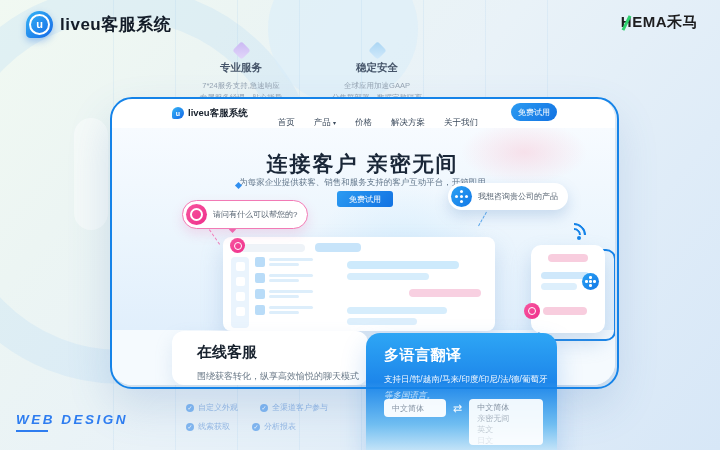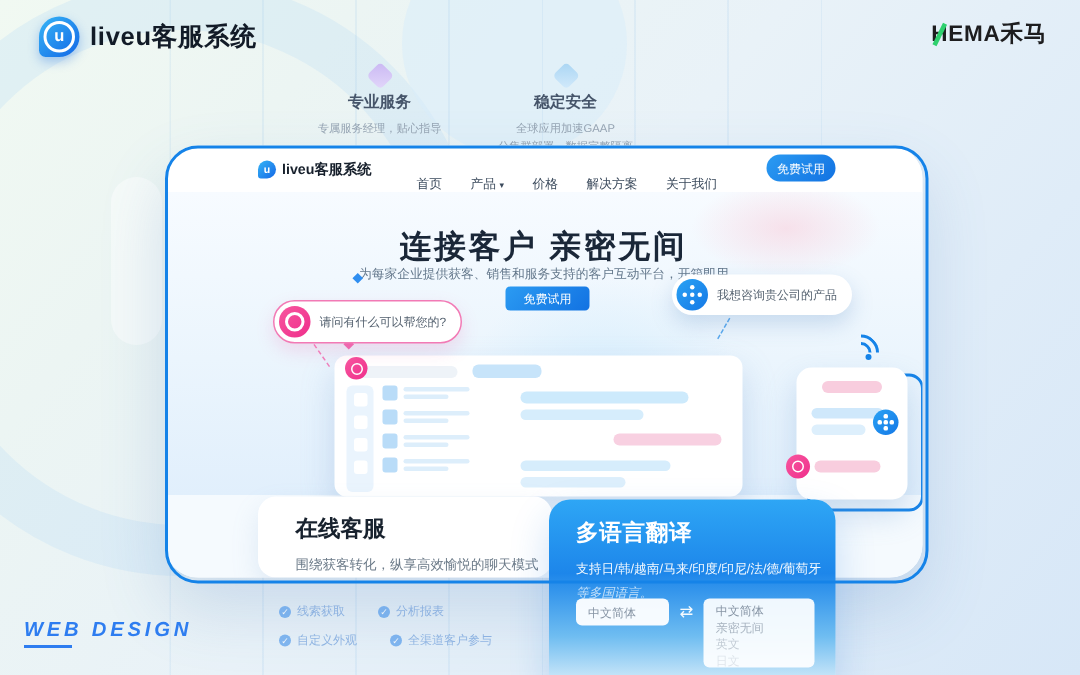--- a/index.html
+++ b/index.html
@@ -24,21 +24,21 @@
     color:#fff;font-size:13px;font-weight:bold;box-shadow:0 3px 7px rgba(30,110,220,.35);}
   .logo-badge i{display:block;width:17px;height:17px;border:2px solid #fff;border-radius:50%;
     font-style:normal;line-height:16px;text-align:center;font-size:11px;}
   .logo-text{font-size:17px;font-weight:800;color:#121b27;letter-spacing:.5px;}
   .partner{right:22px;top:13px;display:flex;align-items:center;}
   .hema-slash{width:3px;height:16px;background:#2ed06e;transform:rotate(26deg);margin-right:-7px;position:relative;z-index:2;}
   .partner-text{font-size:15px;font-weight:800;color:#1d1d1f;letter-spacing:.5px;}
 
   
   .feature{top:44px;width:130px;text-align:center;}
-  .f1{left:188px}.f2{left:312px}.f3{left:428px}
+  .f1{left:176px}.f2{left:312px}.f3{left:428px}
   .f-icon{width:13px;height:13px;margin:0 auto 4px auto;border-radius:3px;transform:rotate(45deg);}
   .f1 .f-icon{background:linear-gradient(135deg,#cab8f3,#e2d7fa);}
   .f2 .f-icon{background:linear-gradient(135deg,#a9d5f3,#d3eafb);}
   .f3 .f-icon{background:linear-gradient(135deg,#f6c5ae,#fadfd2);}
   .f-title{font-size:10.5px;font-weight:bold;color:#46556a;margin-bottom:5px;}
   .f-desc{font-size:7.5px;color:#97a5b3;line-height:1.65;}
 
   
   .card-bg{left:110px;top:97px;width:505px;height:288px;border-radius:22px;background:#fff;
     box-shadow:0 20px 44px rgba(70,120,185,.20);z-index:2;}
@@ -193,20 +193,21 @@
   </div>
   <div class="abs partner">
     <span class="hema-slash"></span>
     <span class="partner-text">HEMA禾马</span>
   </div>
 
   <div class="abs feature f1">
     <div class="f-icon"></div>
     <div class="f-title">专业服务</div>
     <div class="f-desc">
+      <div>7*24服务支持,急速响应</div>
         <div>专属服务经理，贴心指导</div>
     </div>
   </div>
   <div class="abs feature f2">
     <div class="f-icon"></div>
     <div class="f-title">稳定安全</div>
     <div class="f-desc">
       <div>全球应用加速GAAP</div>
         <div>分集群部署，数据完整隔离</div>
     </div>
@@ -350,37 +351,37 @@
         <div class="opt o3">英文</div>
         <div class="opt o4">日文</div>
       </div>
     </div>
   </div>
 
   <div class="abs checks">
     <div class="check-row">
       <span class="check-item">
         <span class="check-dot">✓</span>
+        <span class="check-label">自定义外观</span>
+      </span>
+      <span class="check-item">
+        <span class="check-dot">✓</span>
+        <span class="check-label">全渠道客户参与</span>
+      </span>
+    </div>
+    <div class="check-row">
+      <span class="check-item">
+        <span class="check-dot">✓</span>
         <span class="check-label">线索获取</span>
       </span>
       <span class="check-item">
         <span class="check-dot">✓</span>
         <span class="check-label">分析报表</span>
       </span>
     </div>
-    <div class="check-row">
-      <span class="check-item">
-        <span class="check-dot">✓</span>
-        <span class="check-label">自定义外观</span>
-      </span>
-      <span class="check-item">
-        <span class="check-dot">✓</span>
-        <span class="check-label">全渠道客户参与</span>
-      </span>
-    </div>
   </div>
 
   <div class="abs card-border"></div>
 
   <div class="abs webdesign">
     <span>WEB DESIGN</span><u></u>
   </div>
 
 </div>
 

